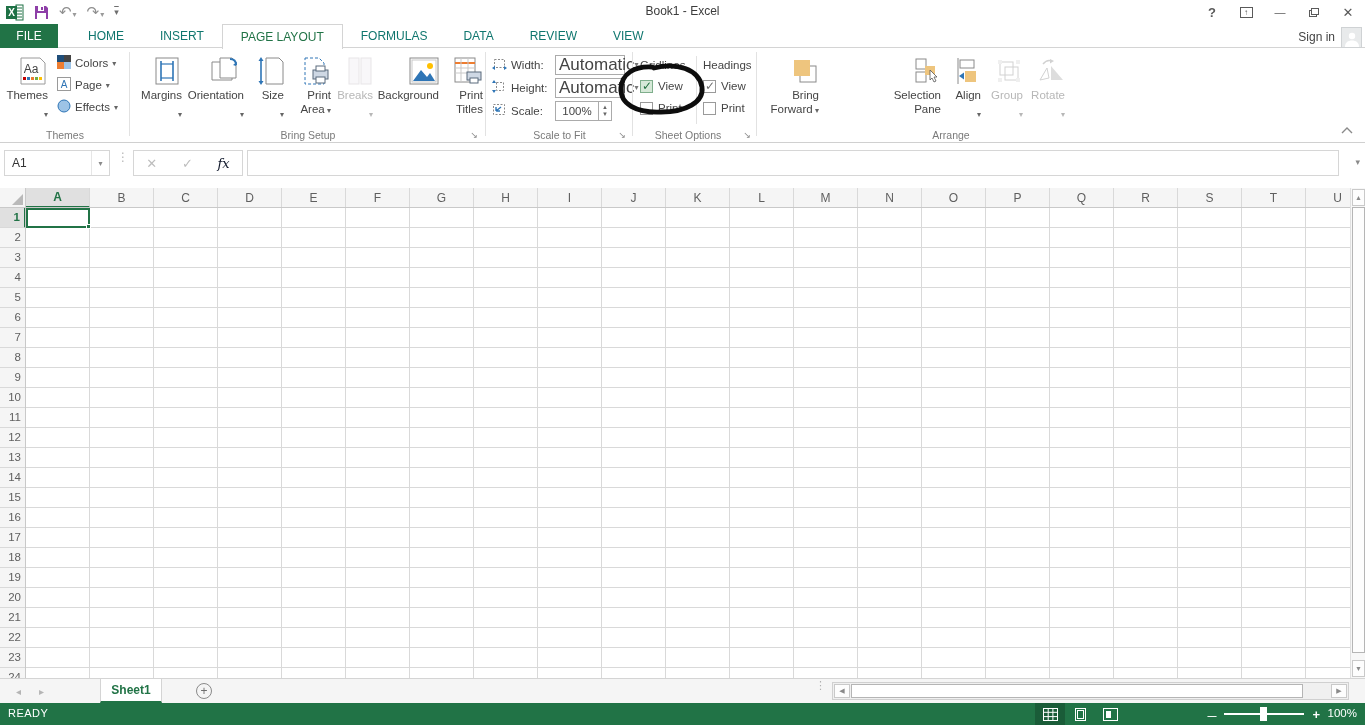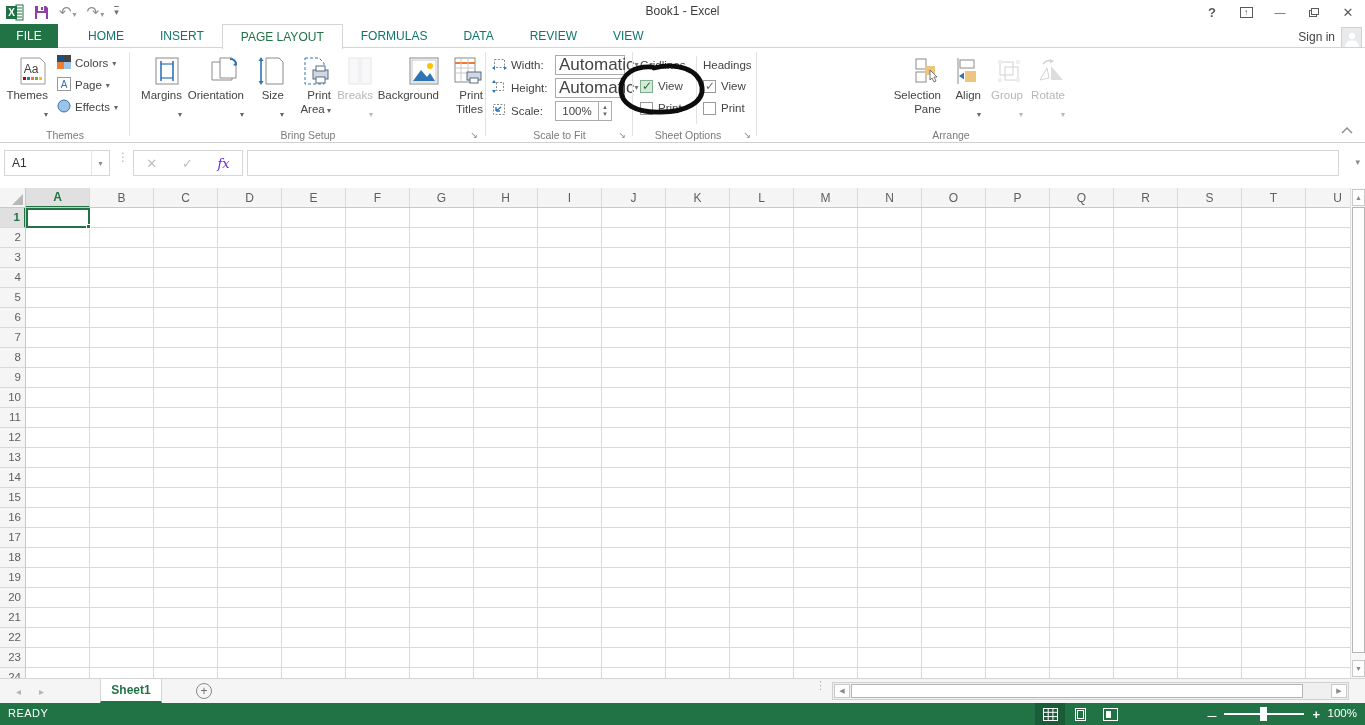--- a/index.html
+++ b/index.html
@@ -65,21 +65,21 @@
 
   
   .fbar { position:absolute; top:143px; left:0; width:1365px; height:45px; background:#fff; }
   .namebox { position:absolute; left:4px; top:7px; width:106px; height:26px; border:1px solid #d6d6d6; display:flex; align-items:center; font-size:12px; color:#333; }
   .namebox .nb-text { padding-left:7px; flex:1; }
   .namebox .nb-dd { width:18px; height:100%; display:flex; align-items:center; justify-content:center; border-left:1px solid #e6e6e6; color:#8a8a8a; font-size:8px; }
   .fdots { position:absolute; left:117px; top:11px; color:#b9b9b9; font-size:12px; letter-spacing:0; line-height:6px; }
   .fbtns { position:absolute; left:133px; top:7px; width:110px; height:26px; border:1px solid #d6d6d6; display:flex; align-items:center; justify-content:space-around; }
   .fbtn-x { color:#bdbdbd; font-size:13px; }
   .fbtn-ck { color:#bdbdbd; font-size:13px; }
-  .fbtn-fx { color:#6d28d9; font-size:13px; font-family:"DejaVu Serif",serif; font-style:italic; }
+  .fbtn-fx { color:#0f172a; font-size:13px; font-family:"DejaVu Serif",serif; font-style:italic; }
   .finput { position:absolute; left:247px; top:7px; width:1092px; height:26px; border:1px solid #d6d6d6; font-size:12px; color:#333; display:flex; align-items:center; padding:0 6px; }
   .fexpand { position:absolute; right:5px; top:14px; color:#8a8a8a; font-size:9px; }
 
   
   .gridwrap { position:absolute; top:188px; left:0; width:1365px; height:490px; }
   .corner { position:absolute; left:0; top:0; width:26px; height:20px; background:#f5f5f5; border-right:1px solid #c9c9c9; border-bottom:1px solid #c9c9c9; }
   .corner .tri { position:absolute; right:2px; bottom:2px; width:0; height:0; border-left:11px solid transparent; border-bottom:11px solid #b9b9b9; }
   .colheads { position:absolute; left:26px; top:0; width:1324px; height:20px; display:flex; overflow:hidden; background:#f5f5f5; border-bottom:1px solid #c9c9c9; }
   .colh { width:64px; min-width:64px; height:20px; text-align:center; line-height:20px; font-size:12px; color:#5f5f5f; border-right:1px solid #d9d9d9; }
   .colh.sel { background:#e0e0e0; color:#217346; font-weight:bold; border-bottom:2px solid #217346; line-height:18px; }
@@ -407,20 +407,30 @@
         <span class="chk"></span>
         <span>Print</span>
       </div>
     </div>
     <div class="glabel" style="padding-right:14px">Sheet Options</div>
     <div class="dlg-launch" style="right:6px"></div>
     <div class="gsep"></div>
   </div>
 
   <div class="rgroup" style="left:757px;width:388px">
+    <div class="bigbtn" style="left:6px;width:56px">
+      <span class="ic">
+        <svg width="28" height="28" viewBox="0 0 28 28">
+            <rect x="9" y="9" width="16" height="16" fill="#fff" stroke="#8a8a8a"></rect>
+            <rect x="3" y="3" width="16" height="16" fill="#eec57e"></rect>
+          </svg>
+      </span>
+      <span class="lb">Bring</span>
+      <span class="lb dd"><span>Forward</span></span>
+    </div>
     <div class="bigbtn" style="left:128px;width:56px">
       <span class="ic">
         <svg width="28" height="28" viewBox="0 0 28 28">
             <rect x="3" y="2" width="10" height="10" fill="#fff" stroke="#8a8a8a"></rect>
             <rect x="3" y="15" width="10" height="10" fill="#fff" stroke="#8a8a8a"></rect>
             <rect x="12" y="9" width="10" height="9" fill="#eec57e"></rect>
             <path d="M17 13 l7 7 -3 0 2 4 -2 1 -2-4 -2 2 z" fill="#fff" stroke="#555" stroke-width="0.8"></path>
           </svg>
       </span>
       <span class="lb">Selection</span>

